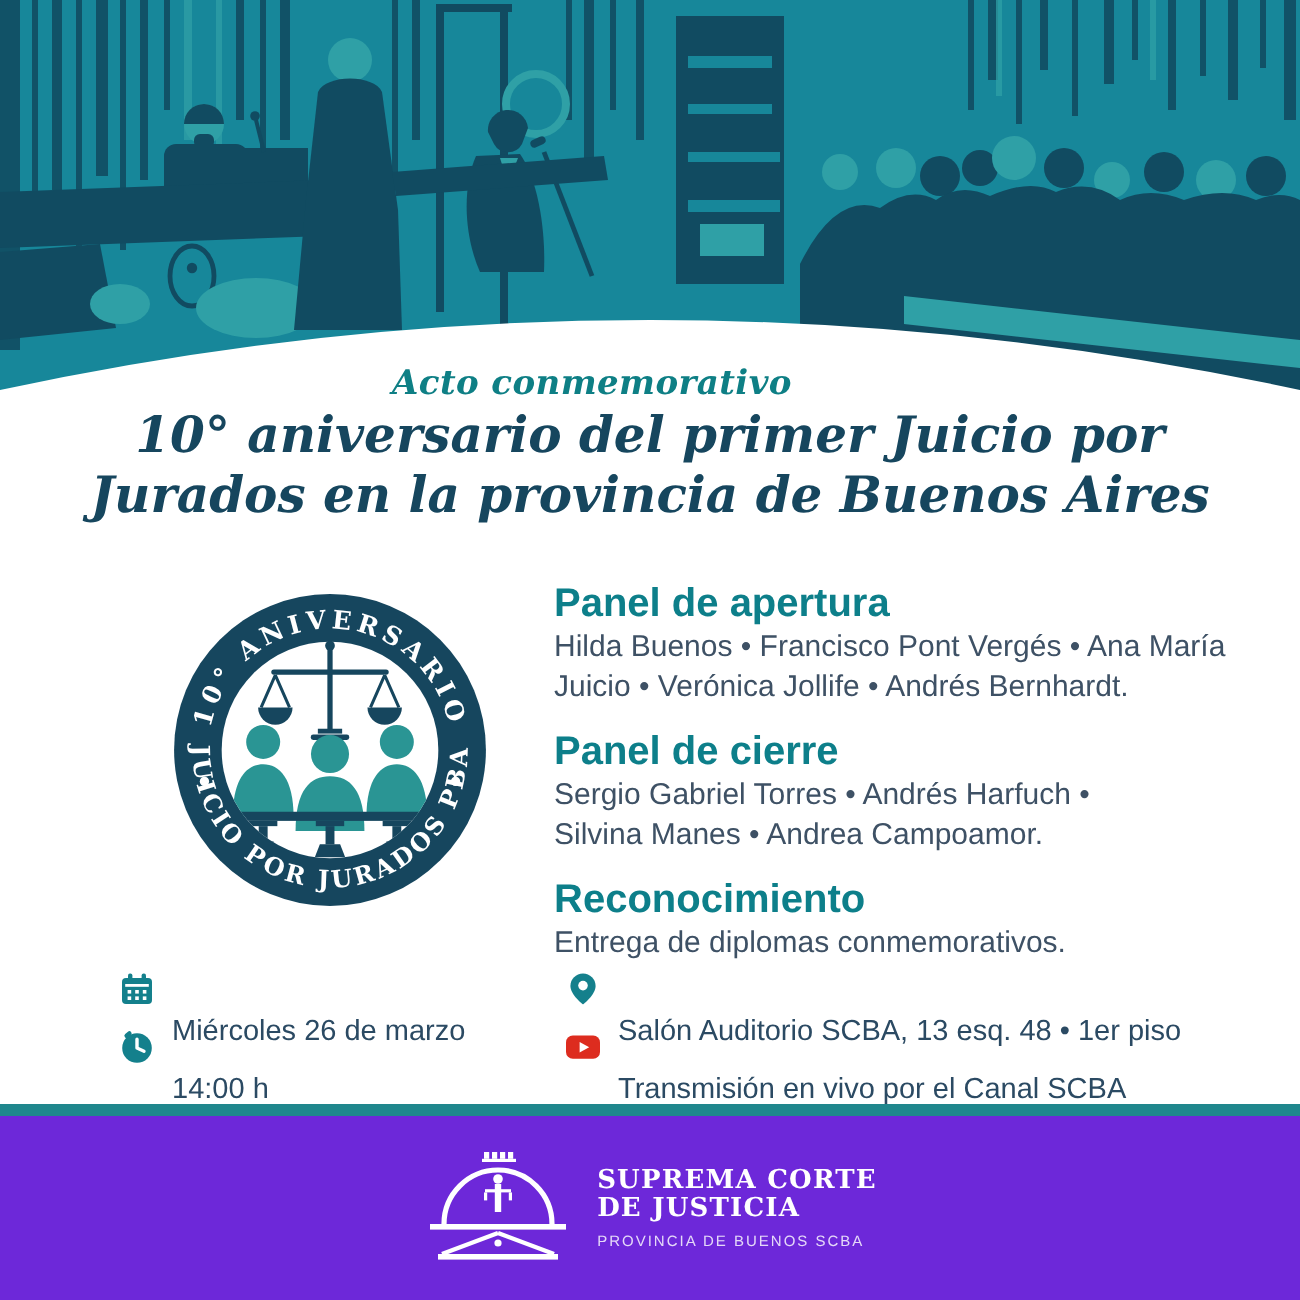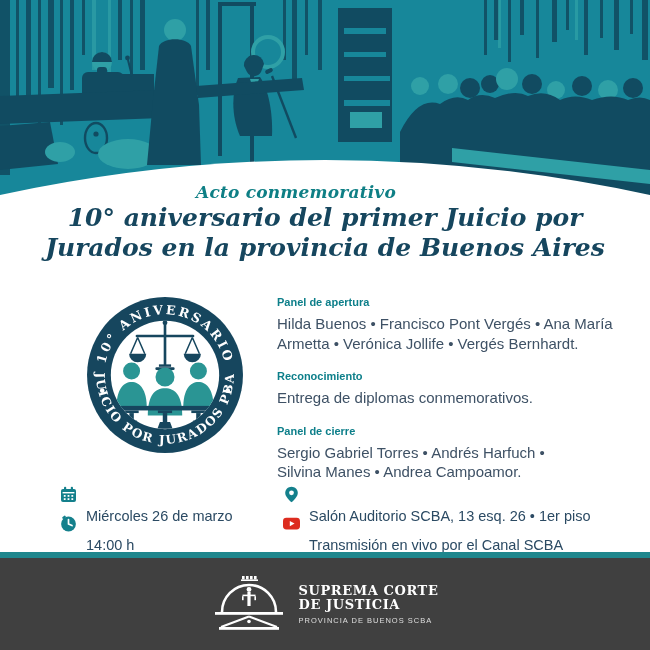--- a/index.html
+++ b/index.html
@@ -27,38 +27,38 @@
   .badge{position:absolute;top:294px;left:84px;width:162px;height:162px;}
   .badge text{
     font-family:"DejaVu Serif",serif;font-weight:700;fill:#ffffff;
   }
   .badge .arc-top{font-size:12.5px;letter-spacing:2.4px;}
   .badge .arc-bottom{font-size:12px;letter-spacing:1.6px;}
   
   .program{position:absolute;top:292px;left:277px;width:350px;}
   .program-section{margin-bottom:13px;}
   .program-heading{
-    font-size:11px;font-weight:700;color:#0D7F8A;line-height:20px;
+    font-size:20px;font-weight:700;color:#0D7F8A;line-height:20px;
     margin-bottom:2px;
   }
   .program-line{
     display:block;white-space:nowrap;font-size:15px;line-height:19.5px;
     color:#3E5165;
   }
   
   .info{position:absolute;top:484px;left:0;width:650px;}
   .info-col-left{position:absolute;left:60px;top:0;}
   .info-col-right{position:absolute;left:283px;top:0;}
   .info-row{display:flex;align-items:center;height:20px;margin-bottom:9px;white-space:nowrap;}
   .info-row .ico{width:17px;height:17px;margin-right:9px;flex:0 0 auto;}
   .info-text{font-size:14.5px;color:#2B4A63;margin-top:44px;}
   
   .divider{position:absolute;top:552px;left:0;width:650px;height:6px;background:#1F878D;}
   .footer{
-    position:absolute;top:558px;left:0;width:650px;height:92px;background:#404040;
+    position:absolute;top:558px;left:0;width:650px;height:92px;background:#6d28d9;
     display:flex;align-items:center;justify-content:center;
   }
   .footer-logo{display:flex;align-items:center;}
   .footer-icon{width:74px;height:56px;margin-right:13px;}
   .footer-text{color:#ffffff;}
   .footer-org{
     font-family:"DejaVu Serif",serif;font-weight:700;font-size:13px;
     line-height:14.5px;letter-spacing:.6px;
   }
   .footer-sub{
@@ -256,30 +256,30 @@
           </g>
         </g>
       </g>
     </svg>
   </div>
 
   <div class="program">
     <div class="program-section">
       <div class="program-heading">Panel de apertura</div>
       <span class="program-line">Hilda Buenos • Francisco Pont Vergés • Ana María</span>
-      <span class="program-line">Armetta • Verónica Jollife • Vergés Bernhardt.</span>
-    </div>
-    <div class="program-section">
-      <div class="program-heading">Reconocimiento</div>
-      <span class="program-line">Entrega de diplomas conmemorativos.</span>
+      <span class="program-line">Juicio • Verónica Jollife • Andrés Bernhardt.</span>
     </div>
     <div class="program-section">
       <div class="program-heading">Panel de cierre</div>
       <span class="program-line">Sergio Gabriel Torres • Andrés Harfuch •</span>
       <span class="program-line">Silvina Manes • Andrea Campoamor.</span>
+    </div>
+    <div class="program-section">
+      <div class="program-heading">Reconocimiento</div>
+      <span class="program-line">Entrega de diplomas conmemorativos.</span>
     </div>
   </div>
 
   <div class="info">
     <div class="info-col-left">
       <div class="info-row">
         <svg class="ico" viewBox="0 0 17 17">
           <rect x="1" y="3" width="15" height="13" rx="2" fill="#14808C"></rect>
           <rect x="4" y="0.8" width="2.2" height="4" rx="1" fill="#14808C"></rect>
           <rect x="10.8" y="0.8" width="2.2" height="4" rx="1" fill="#14808C"></rect>
@@ -303,21 +303,21 @@
         </svg>
         <span class="info-text">14:00 h</span>
       </div>
     </div>
     <div class="info-col-right">
       <div class="info-row">
         <svg class="ico" viewBox="0 0 17 17">
           <path d="M8.5,0.8 C5,0.8 2.2,3.6 2.2,7 c0,4.4 6.3,9.2 6.3,9.2 s6.3,-4.8 6.3,-9.2 C14.8,3.6 12,0.8 8.5,0.8 Z" fill="#14808C"></path>
           <circle cx="8.5" cy="6.8" r="2.4" fill="#ffffff"></circle>
         </svg>
-        <span class="info-text">Salón Auditorio SCBA, 13 esq. 26 • 1er piso</span>
+        <span class="info-text">Salón Auditorio SCBA, 13 esq. 48 • 1er piso</span>
       </div>
       <div class="info-row">
         <svg class="ico" viewBox="0 0 17 17">
           <rect x="0" y="2.8" width="17" height="11.6" rx="3.4" fill="#DD2C1F"></rect>
           <polygon points="6.8,6 6.8,11.2 11.6,8.6" fill="#ffffff"></polygon>
         </svg>
         <span class="info-text">Transmisión en vivo por el Canal SCBA</span>
       </div>
     </div>
   </div>

